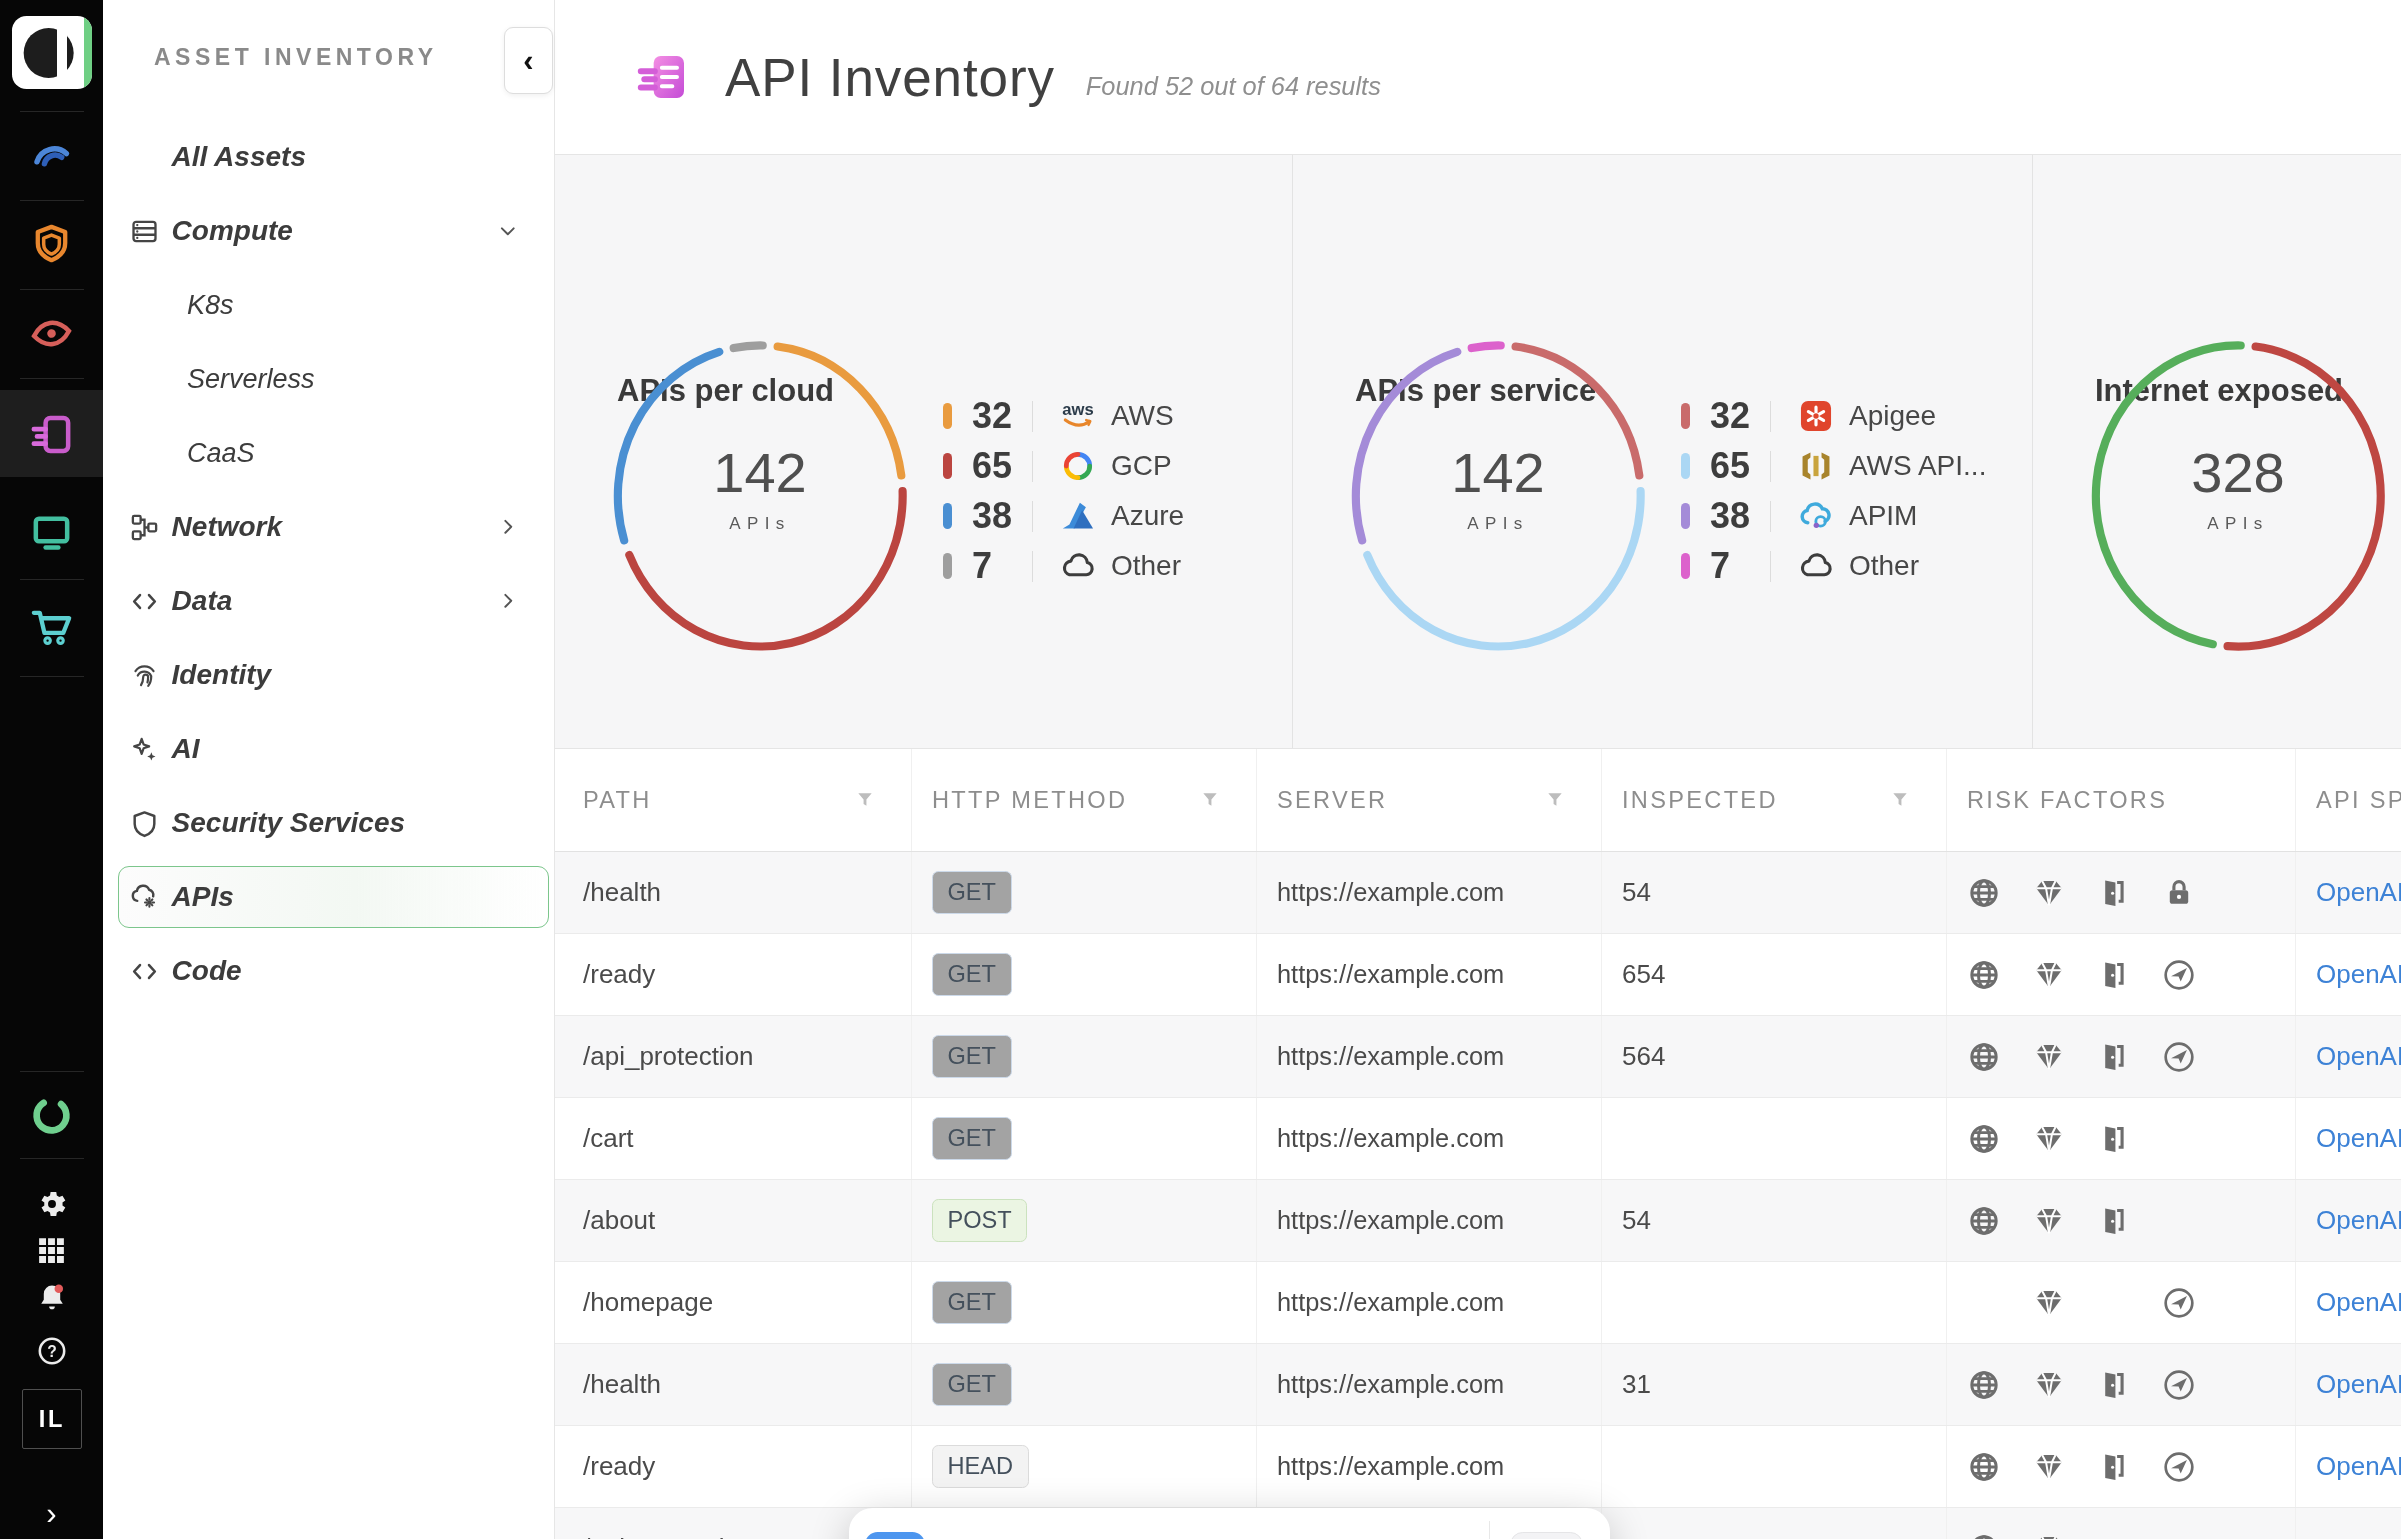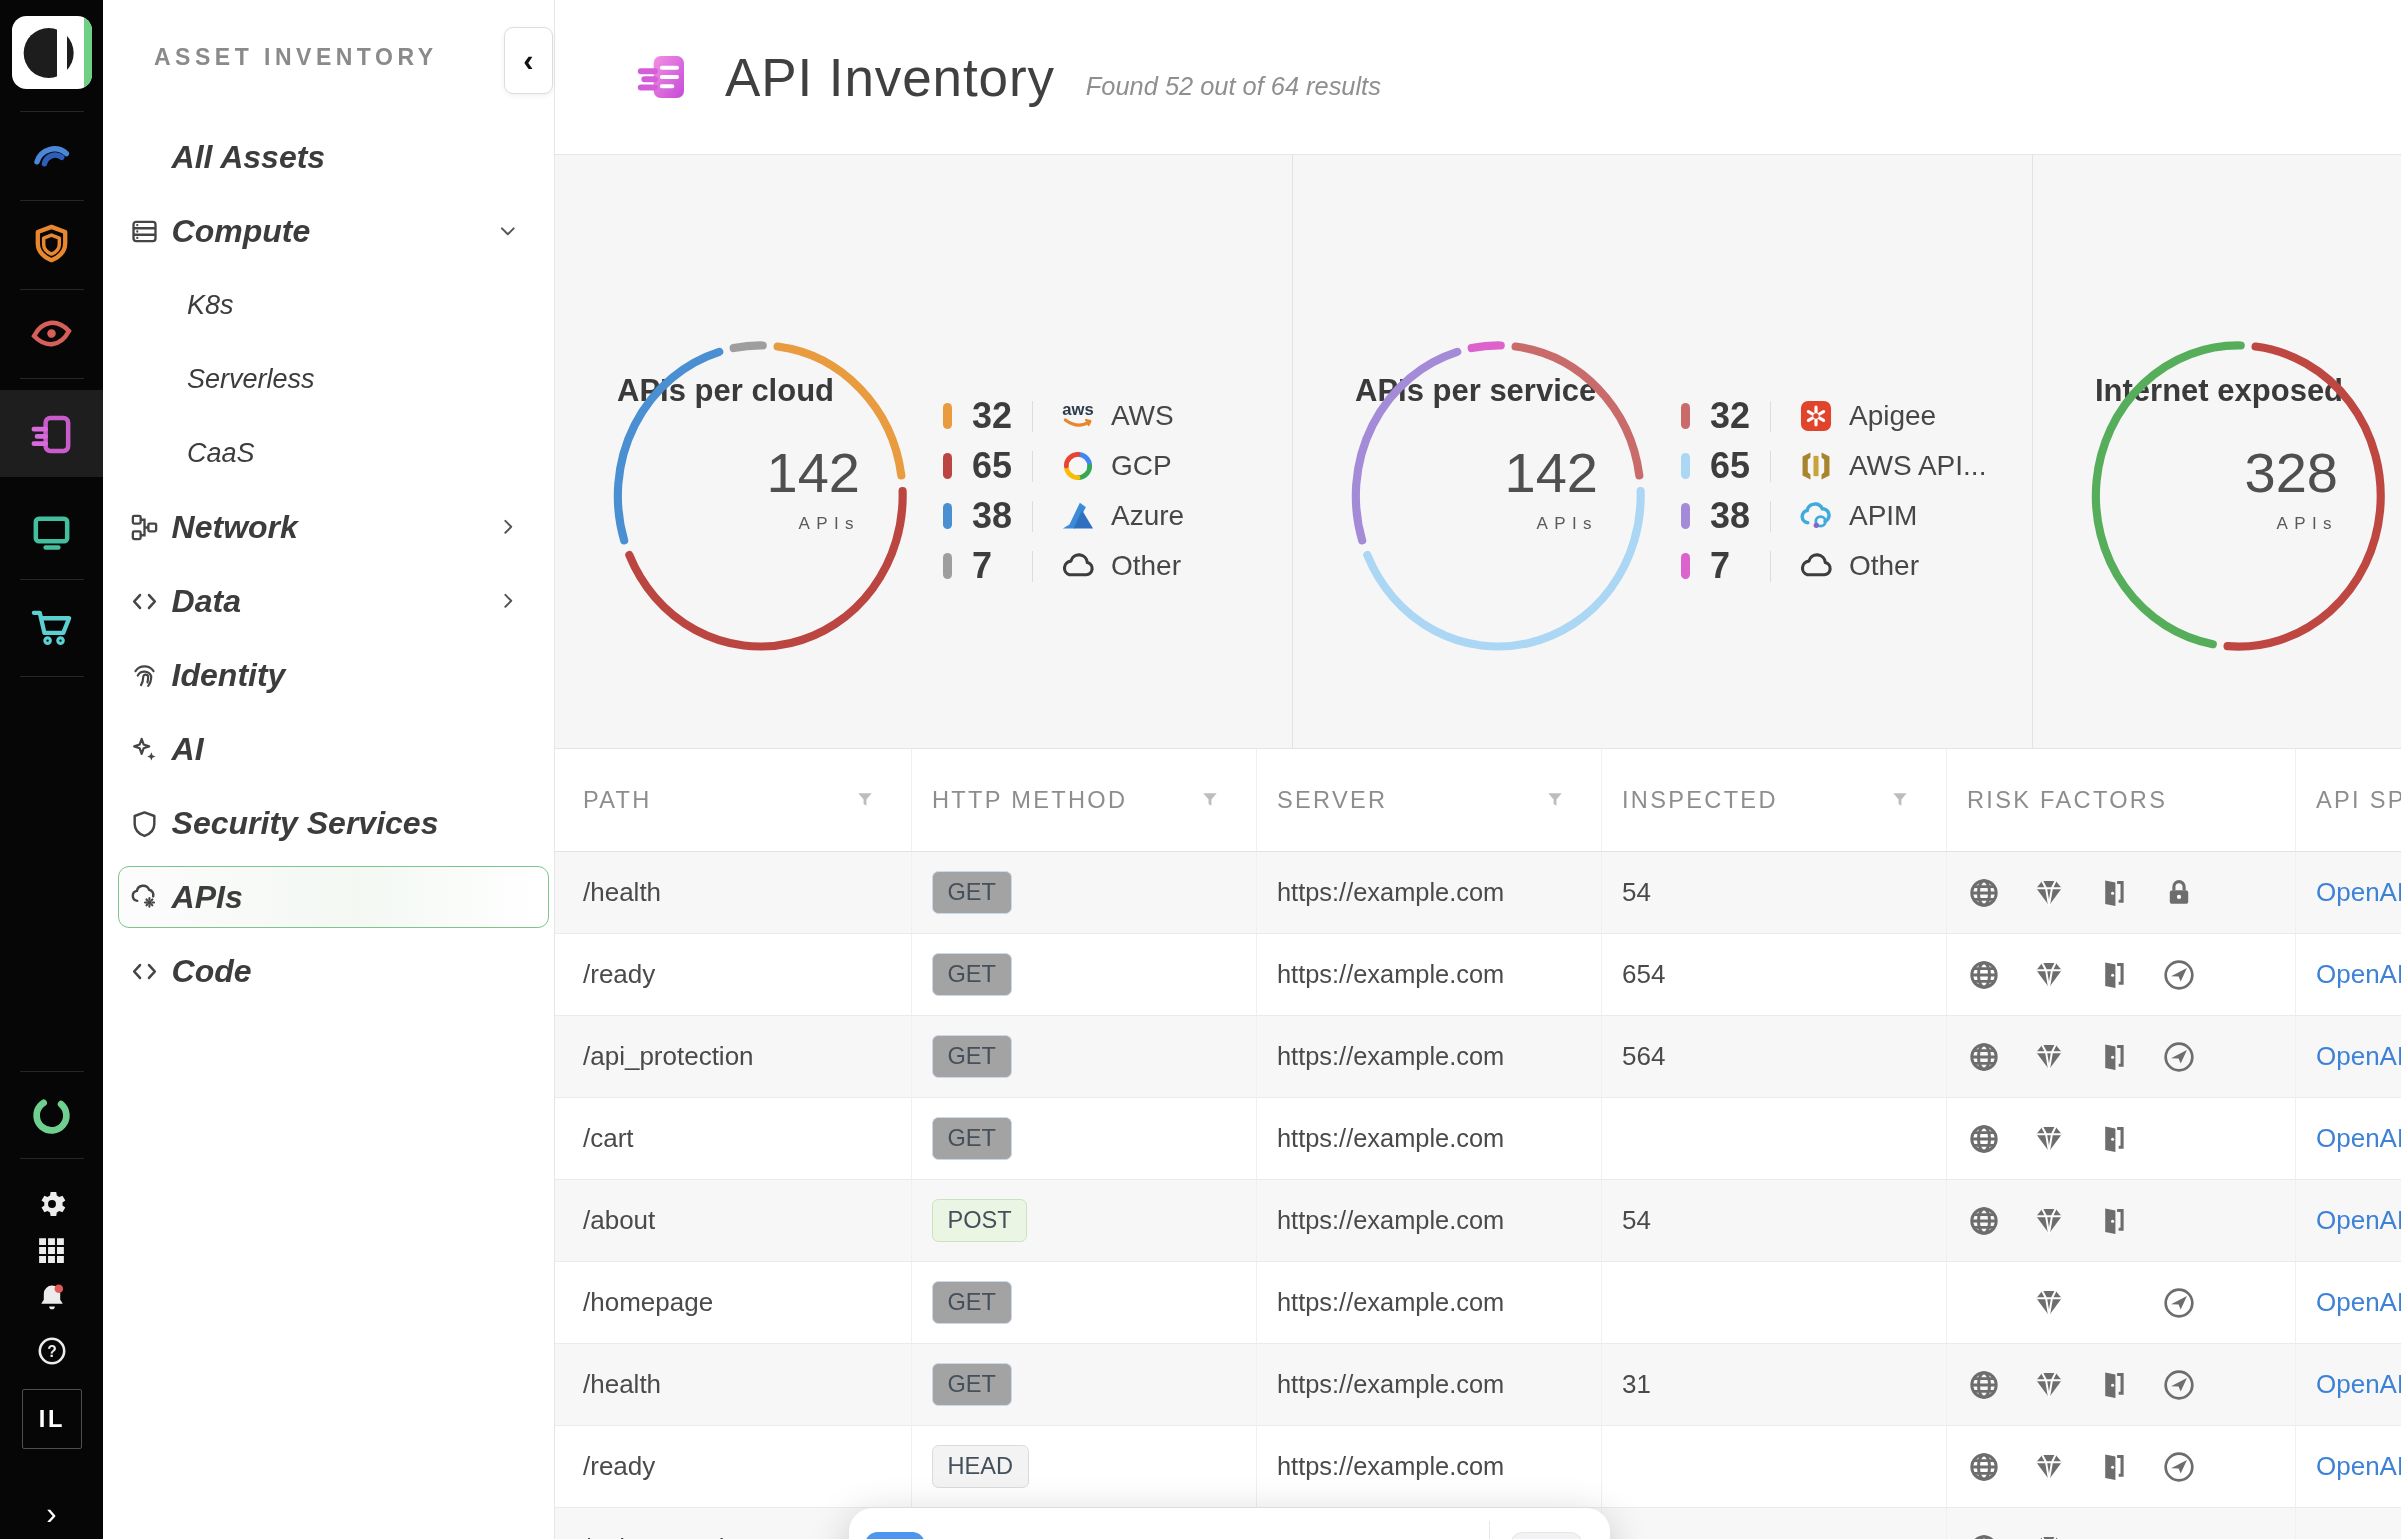--- a/index.html
+++ b/index.html
@@ -25,42 +25,42 @@
   .sidebar { position:absolute; left:103px; top:0; width:452px; height:100%; background:#fff; border-right:0.9px solid #e6e6e6; z-index:9; }
   .sb-title { position:absolute; left:51px; top:44px; font-size:23px; letter-spacing:4.5px; color:#8a8a8a; font-weight:700; }
   .collapse { position:absolute; left:401px; top:27px; width:49px; height:67px; background:#fff; border:0.9px solid #ddd;
               border-radius:9px; font-size:31px; color:#111; cursor:pointer; box-shadow:0 1.8px 5.4px rgba(0,0,0,.06);
               display:flex; align-items:center; justify-content:center; font-weight:700; }
   .nav { position:absolute; top:120px; left:0; right:0; }
   .item { height:74px; display:flex; align-items:center; padding-left:23.6px; position:relative; cursor:pointer; }
   .item .ic { width:36px; display:flex; justify-content:center; margin-right:9px; color:#454545; position:relative; z-index:1; }
   .item .ic svg { width:31px; height:31px; }
   .item.sub { padding-left:39px; }
-  .lb { font-style:italic; font-weight:700; font-size:32px; color:#3c3c3c; position:relative; z-index:1; }
+  .lb { font-style:italic; font-weight:700; font-size:28px; color:#3c3c3c; position:relative; z-index:1; }
   .item.sub .lb { font-weight:400; font-size:27px; }
   .chev { position:absolute; right:34px; color:#555; z-index:1; }
   .chev svg { width:23.6px; height:23.6px; }
   .item.selected::before { content:""; position:absolute; left:14.5px; right:5.4px; top:6.4px; bottom:6.4px;
       border:1.8px solid #7CC68C; border-radius:11px;
       background:linear-gradient(90deg,#fcfcfc,#f3f8f3 55%,rgba(255,255,255,0)); }
 
   
   .main { position:absolute; left:555px; top:0; width:1846px; height:100%; }
   .hdr { height:154px; display:flex; align-items:center; padding-left:80px; background:#fff; }
   .hdr-ic svg { width:56px; height:56px; }
   .hdr h1 { font-size:53px; font-weight:400; color:#404040; margin-left:34px; letter-spacing:0.9px; }
   .hdr .results { font-style:italic; font-size:25.4px; color:#8f8f8f; margin-left:31px; padding-top:18px; }
 
   
   .charts { position:relative; height:595px; background:#f6f6f7; border-top:0.9px solid #e5e5e5; border-bottom:0.9px solid #e5e5e5; display:flex; }
   .card { position:relative; width:738px; border-right:0.9px solid #e3e3e3; }
   .card:last-child { border-right:none; flex:1; }
   .c-title { position:absolute; left:62px; top:218px; font-size:31px; font-weight:700; color:#3a3a3a; }
   .donut { position:absolute; left:0; top:0; width:738px; height:595px; overflow:visible; }
-  .center { position:absolute; left:105px; top:285px; width:200px; text-align:right; }
+  .center { position:absolute; left:105px; top:285px; width:200px; text-align:center; }
   .center .v { font-size:56px; color:#4f4f4f; }
   .center .u { font-size:17px; letter-spacing:6.4px; color:#5a5a5a; margin-top:9px; }
   .legend { position:absolute; left:388px; top:236px; }
   .lg-row { display:flex; align-items:center; height:50px; }
   .lg-marker { width:9px; height:25.4px; border-radius:4.5px; background:#ccc; }
   .lg-val { width:60px; margin-left:20px; font-size:36px; font-weight:700; color:#3d3d3d; }
   .lg-div { width:0.9px; height:31px; background:#dcdcdc; margin-right:25.4px; }
   .lg-ic { width:40px; height:40px; display:flex; align-items:center; justify-content:center; }
   .lg-ic svg { width:38px; height:38px; }
   .lg-label { margin-left:12.7px; font-size:28px; color:#474747; white-space:nowrap; }

